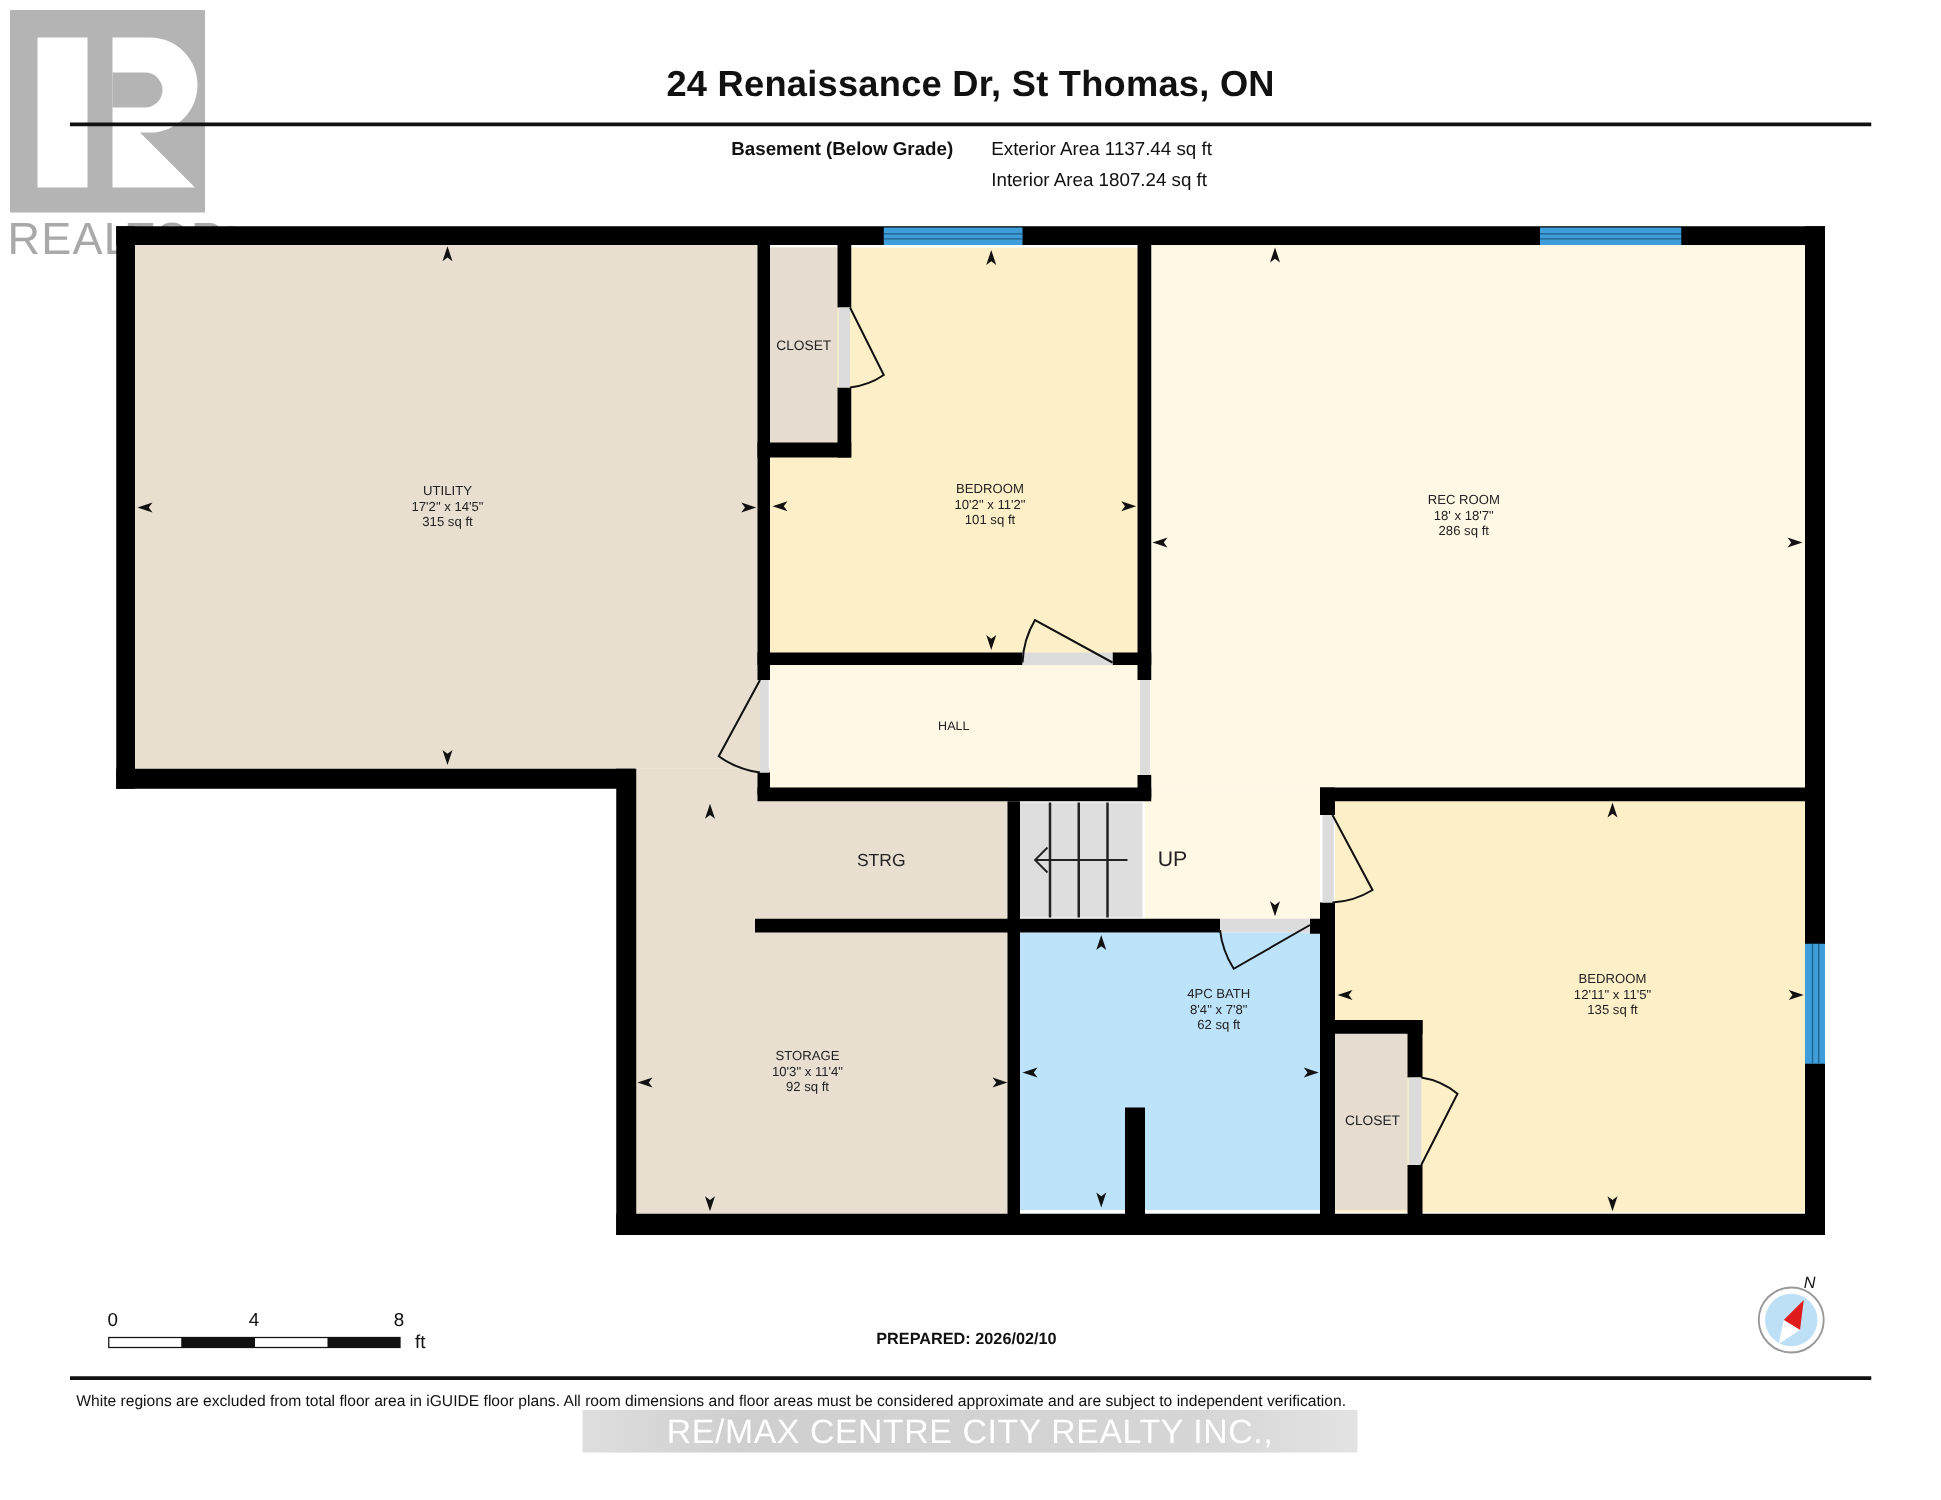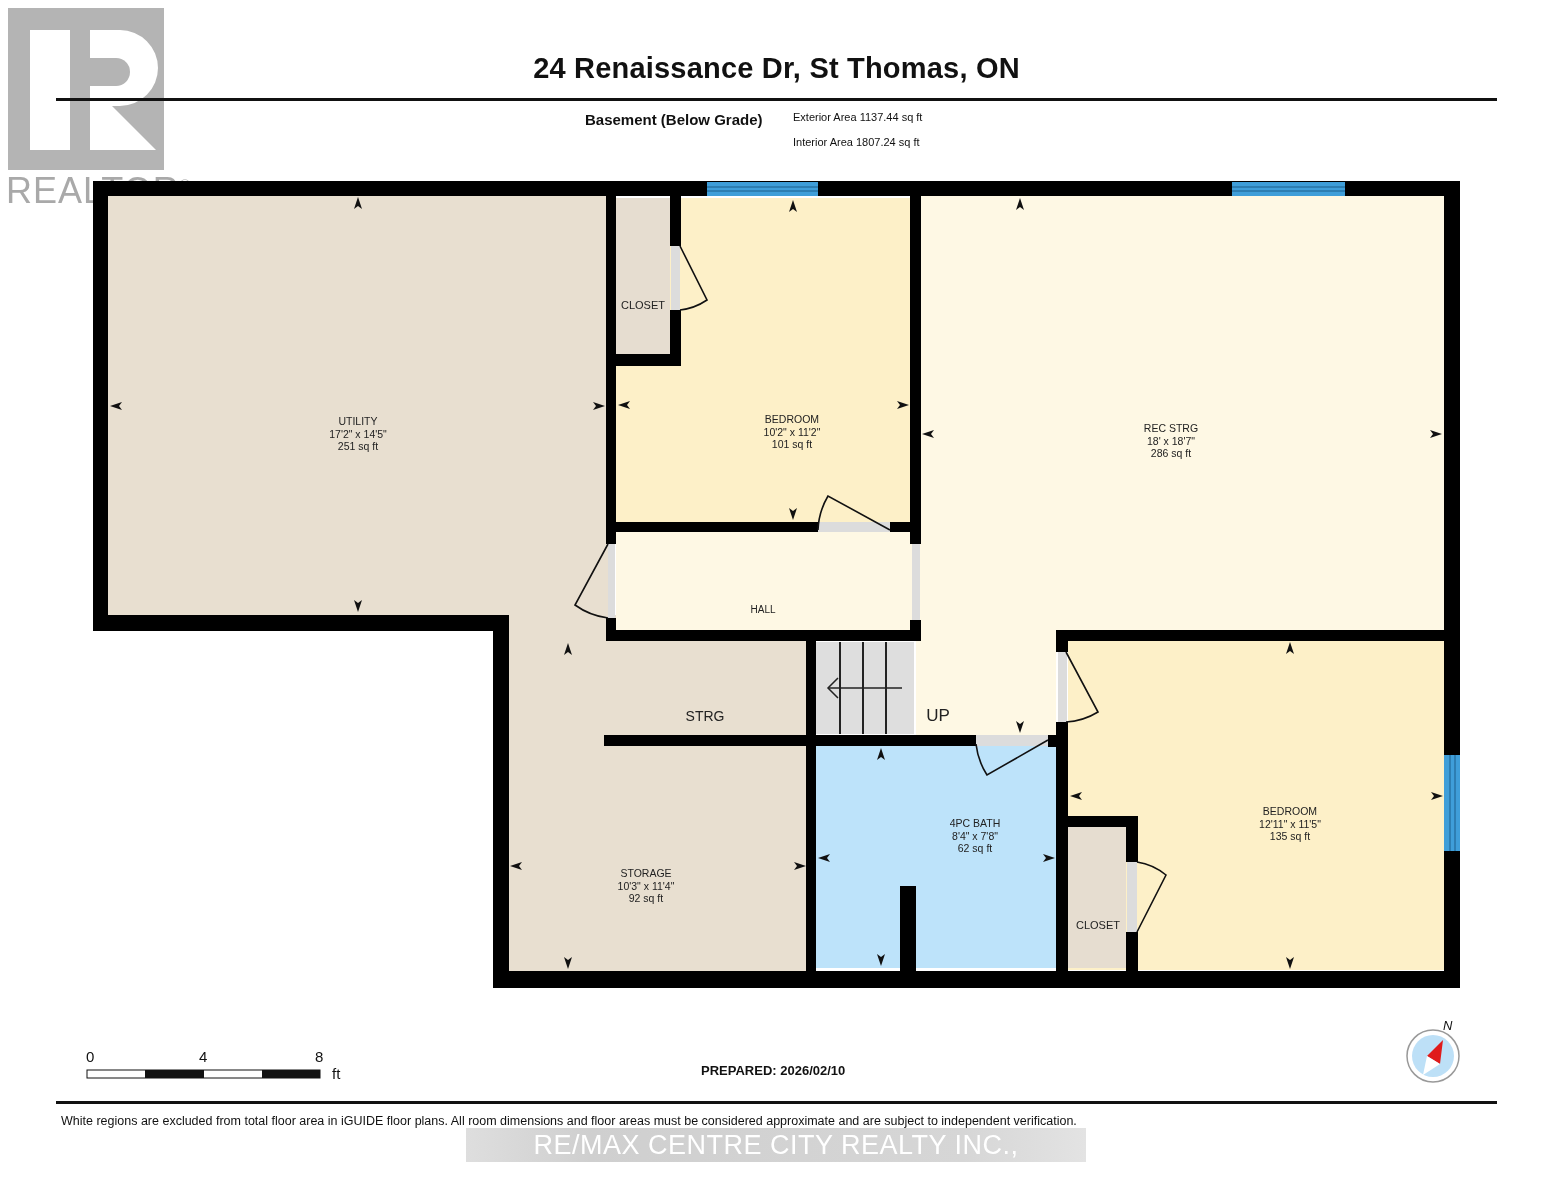--- a/index.html
+++ b/index.html
@@ -1,25 +1,25 @@
 <!DOCTYPE html>
 <html><head>
 <meta charset="utf-8">
 <style>
   html,body{margin:0;padding:0;background:#fff;}
   body{width:1553px;height:1200px;position:relative;overflow:hidden;font-family:"Liberation Sans",sans-serif;color:#111;}
   .abs{position:absolute;}
   .title{left:0;width:1553px;top:52px;text-align:center;font-size:29px;font-weight:bold;letter-spacing:0.2px;}
   .rule{left:56px;width:1441px;height:3px;background:#111;}
   .sub-label{font-size:15px;font-weight:bold;}
-  .sub-val{font-size:11px;}
+  .sub-val{font-size:15px;}
   .realtor{left:8px;top:8px;width:156px;height:162px;background:#b0b0b0;opacity:0.95;}
   .realtor-text{left:6px;top:170px;font-size:36px;color:#a9a9a9;letter-spacing:1px;}
   svg.plan{position:absolute;left:0;top:0;}
-  .room-label{position:absolute;text-align:center;font-size:10.5px;line-height:12.5px;color:#222;transform:translateX(-50%);white-space:nowrap;margin-top:28px;}
+  .room-label{position:absolute;text-align:center;font-size:10.5px;line-height:12.5px;color:#222;transform:translateX(-50%);white-space:nowrap;}
   .scale-num{position:absolute;font-size:15px;}
   .prepared{left:701px;top:1063px;font-size:13px;font-weight:bold;}
   .disclaimer{left:61px;top:1114px;font-size:12.5px;}
   .brokerage{left:466px;top:1128px;width:620px;height:34px;font-size:27px;color:#fff;background:linear-gradient(to right,#dedede,#cfcfcf 20%,#d6d6d6 80%,#e3e3e3);text-align:center;line-height:34px;letter-spacing:0.5px;}
 </style>
 </head>
 <body>
 
 <div class="abs realtor">
   <svg width="156" height="162" viewBox="0 0 156 162">
@@ -188,32 +188,32 @@
   </g>
 
   <rect x="56" y="1101" width="1441" height="3" fill="#111"></rect>
 </svg>
 
 <div class="abs" style="left:1443px;top:1018px;font-size:13px;font-style:italic;">N</div>
 
 <div class="room-label" style="left:358px;top:387px">
   <div>UTILITY</div>
     <div>17'2" x 14'5"</div>
-    <div>251 sq ft</div>
+    <div>315 sq ft</div>
 </div>
 <div class="room-label" style="left:643px;top:271px;font-size:11px">
     <div>CLOSET</div>
   </div>
 <div class="room-label" style="left:792px;top:385px">
   <div>BEDROOM</div>
     <div>10'2" x 11'2"</div>
     <div>101 sq ft</div>
 </div>
 <div class="room-label" style="left:1171px;top:394px">
-  <div>REC STRG</div>
+  <div>REC ROOM</div>
     <div>18' x 18'7"</div>
     <div>286 sq ft</div>
 </div>
 <div class="room-label" style="left:763px;top:576px;font-size:10px">
     <div>HALL</div>
   </div>
 <div class="room-label" style="left:705px;top:682px;font-size:14px">
     <div>STRG</div>
   </div>
 <div class="room-label" style="left:938px;top:682px;font-size:17px">

